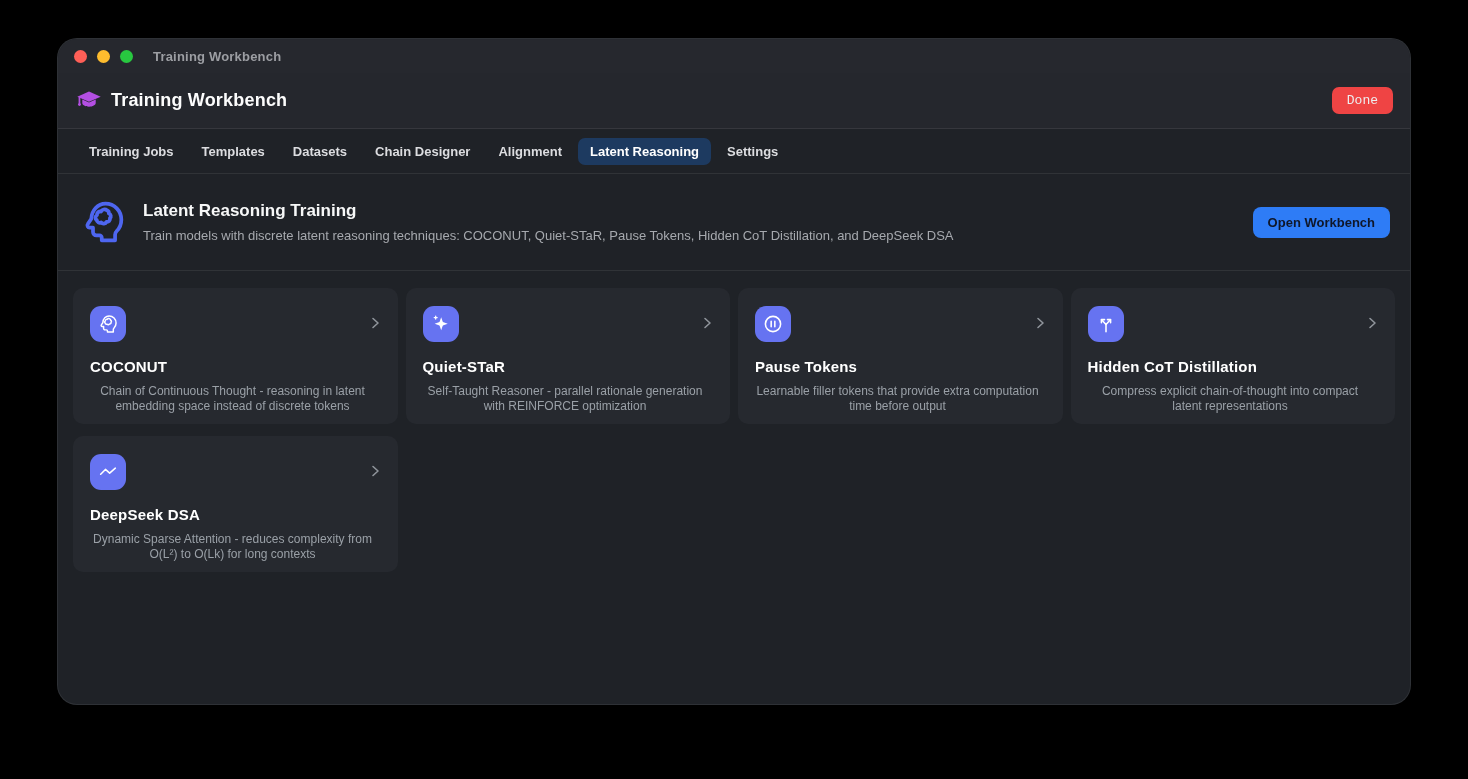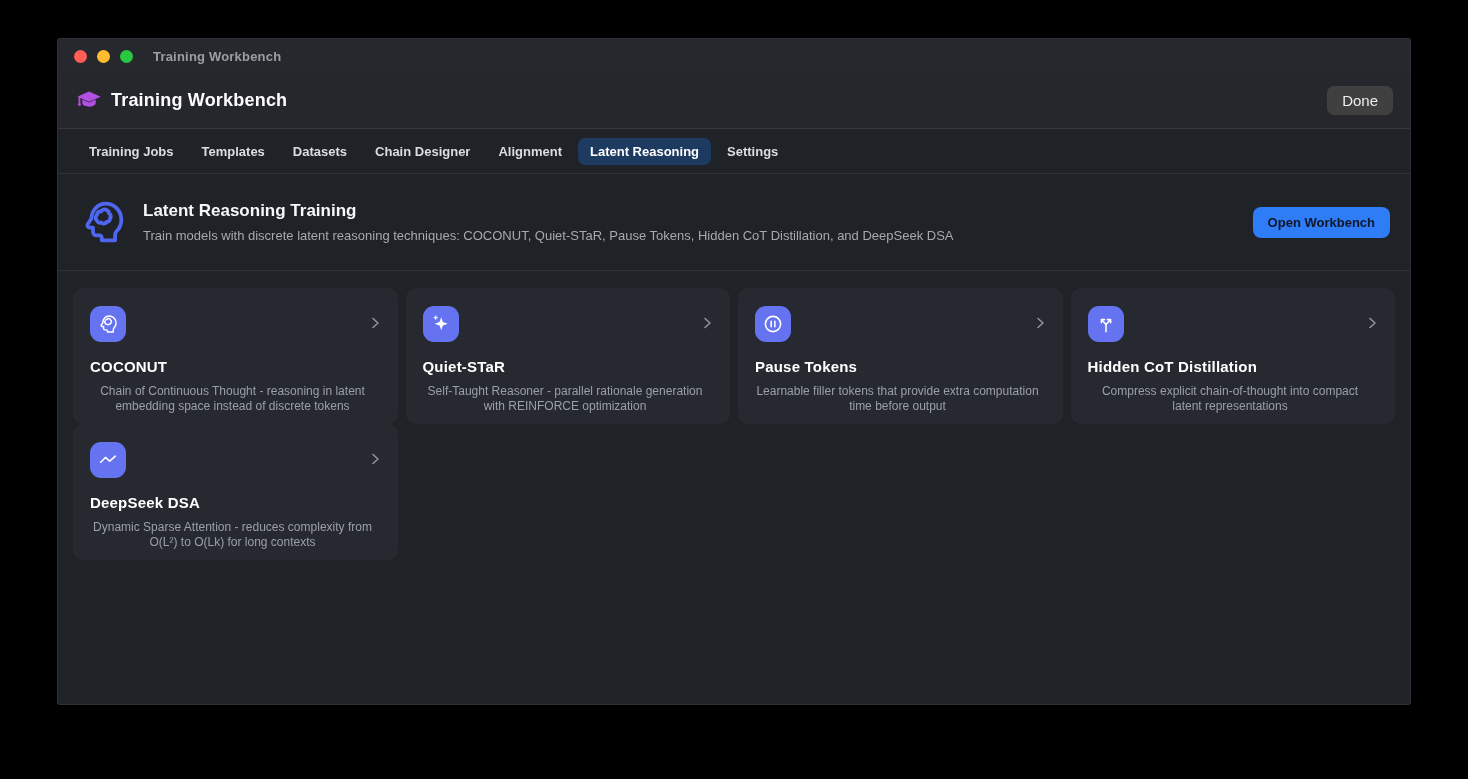--- a/index.html
+++ b/index.html
@@ -1,54 +1,54 @@
 <!DOCTYPE html>
 <html><head>
 <meta charset="utf-8">
 <style>
   * { margin: 0; padding: 0; box-sizing: border-box; }
   html, body { width: 1468px; height: 779px; background: #000; font-family: "Liberation Sans", sans-serif; }
   .desktop { position: relative; width: 1468px; height: 779px; background: #000; overflow: hidden; }
 
   .window {
     position: absolute; left: 57px; top: 38px; width: 1354px; height: 667px;
-    background: #1f2227; border-radius: 3px; overflow: hidden;
+    background: #1f2227; border-radius: 20px; overflow: hidden;
     border: 1px solid rgba(255,255,255,0.07);
     display: flex; flex-direction: column;
   }
 
   
   .titlebar { height: 34px; flex: 0 0 34px; background: #26282e; display: flex; align-items: center; padding: 0 16px; }
   .lights { display: flex; gap: 10px; align-items: center; }
   .light { width: 13px; height: 13px; border-radius: 50%; }
   .light.red { background: #ff5f57; }
   .light.yellow { background: #febc2e; }
   .light.green { background: #28c840; }
   .tb-title { margin-left: 20px; font-size: 13px; font-weight: bold; color: #9c9ea3; letter-spacing: .2px; }
 
   
   .header { height: 56px; flex: 0 0 56px; background: #25272d; display: flex; align-items: center; padding: 0 17px; border-bottom: 1px solid rgba(255,255,255,0.08); }
   .header .cap { width: 27px; height: 27px; display: flex; align-items: center; justify-content: center; }
   .header h1 { margin-left: 9px; font-size: 18px; font-weight: bold; color: #fdfdfd; letter-spacing: .2px; }
-  .done-btn { margin-left: auto; background: #404040; color: #ededee; font-size: 15px; font-weight: 400; border: none; border-radius: 7px; padding: 6px 15px; cursor: pointer; font-family: Liberation Sans, sans-serif; }
+  .done-btn { margin-left: auto; background: #ef4444; color: #ededee; font-size: 13px; font-weight: 400; border: none; border-radius: 7px; padding: 6px 15px; cursor: pointer; font-family: Liberation Mono, monospace; }
 
   
   .tabs { height: 45px; flex: 0 0 45px; display: flex; align-items: center; gap: 4px; padding: 0 19px; border-bottom: 1px solid rgba(255,255,255,0.08); background: #1f2227; }
   .tab { font-size: 13px; font-weight: 600; color: #dcdde0; padding: 6px 12px; border-radius: 7px; cursor: pointer; white-space: nowrap; }
   .tab.active { background: #1d3a60; color: #ffffff; }
 
   
   .hero { height: 97px; flex: 0 0 97px; display: flex; align-items: center; padding: 0 20px; gap: 15px; border-bottom: 1px solid rgba(255,255,255,0.08); }
   .hero-icon { width: 50px; height: 58px; flex: 0 0 50px; display: flex; align-items: center; justify-content: center; }
   .hero-text h2 { font-size: 17px; font-weight: bold; color: #f7f8f8; }
   .hero-text p { margin-top: 7px; font-size: 13px; color: #a6a9ae; }
   .open-btn { margin-left: auto; background: #2e7cf6; color: #0f172a; font-size: 13px; font-weight: 600; border: none; border-radius: 8px; padding: 8px 15px; cursor: pointer; font-family: inherit; white-space: nowrap; }
 
   
-  .cards { padding: 17px 15px; display: grid; grid-template-columns: repeat(4, 1fr); gap: 0 8px; align-content: start; }
+  .cards { padding: 17px 15px; display: grid; grid-template-columns: repeat(4, 1fr); gap: 12px 8px; align-content: start; }
   .card { position: relative; background: #26292f; border-radius: 10px; padding: 18px 17px; height: 136px; cursor: pointer; }
   .tile { width: 36px; height: 36px; border-radius: 11px; background: #6673f1; display: flex; align-items: center; justify-content: center; }
   .card h3 { margin-top: 16px; font-size: 15px; font-weight: bold; color: #ffffff; letter-spacing: .2px; }
   .card p { margin-top: 9px; font-size: 12px; line-height: 1.28; color: #9aa0a7; max-width: 285px; text-align: center; }
   .chev { position: absolute; right: 15px; top: 27px; width: 16px; height: 16px; }
 </style>
 </head>
 <body>
 
 <div class="desktop">

